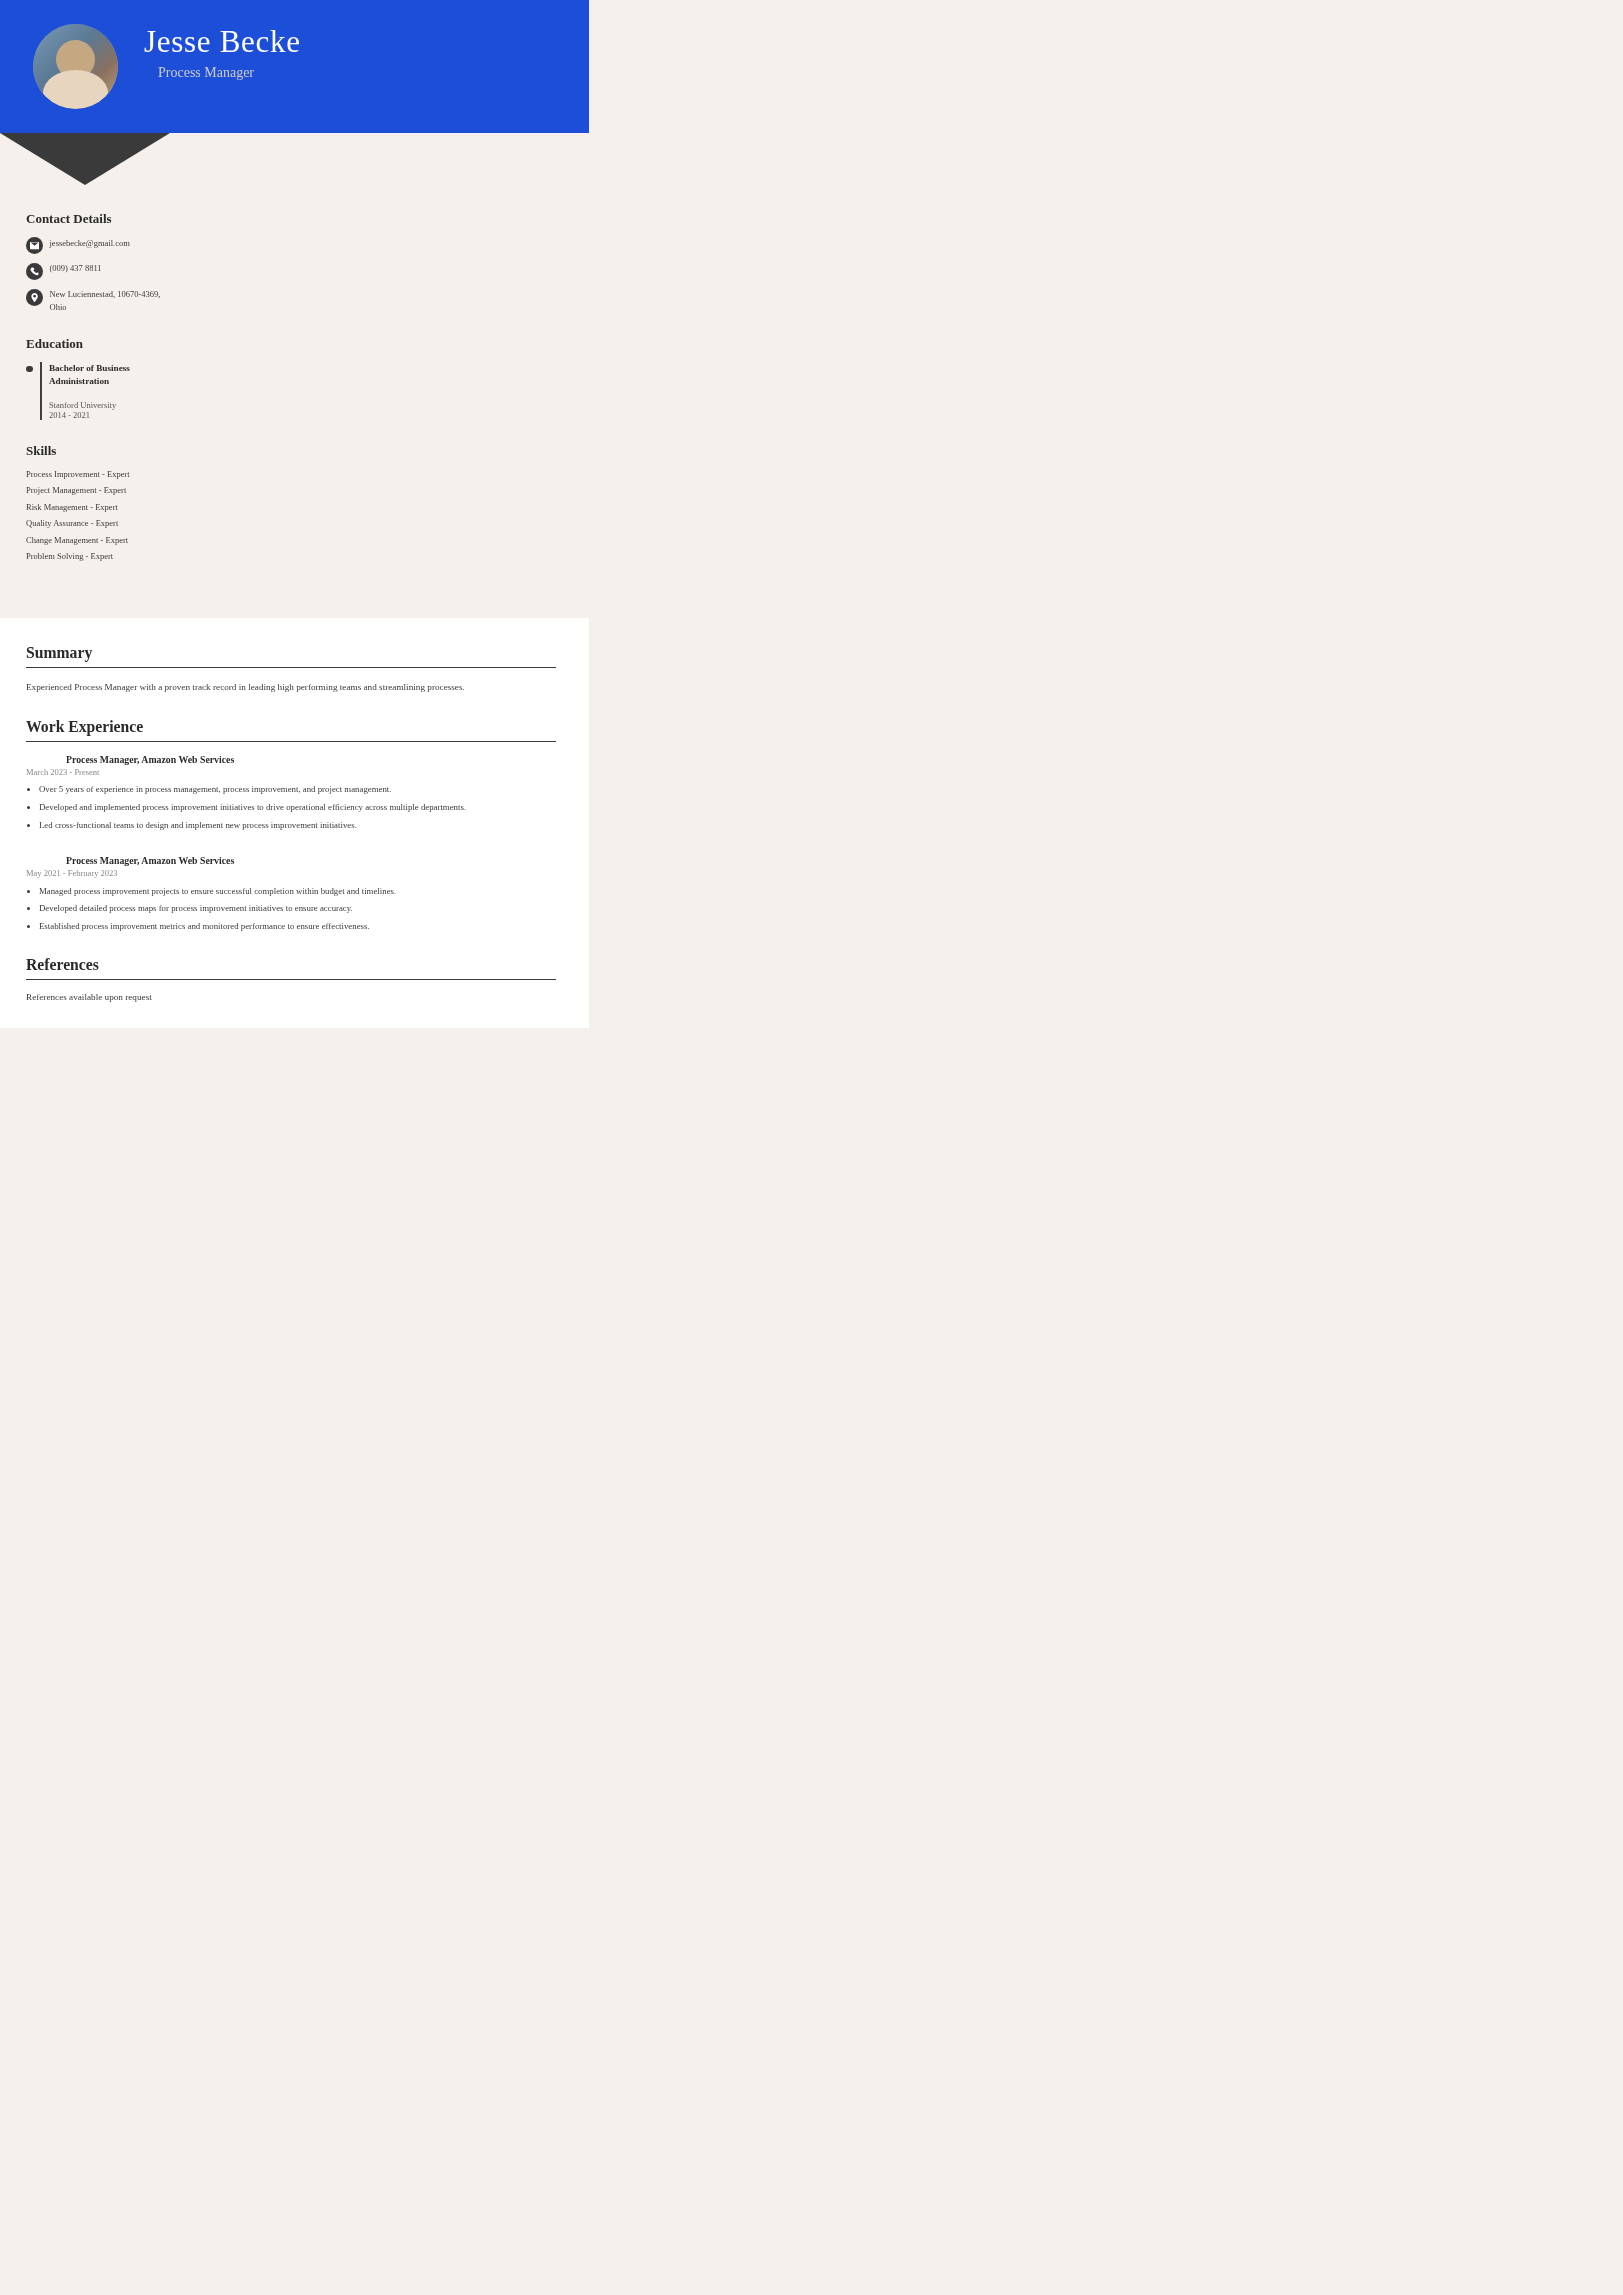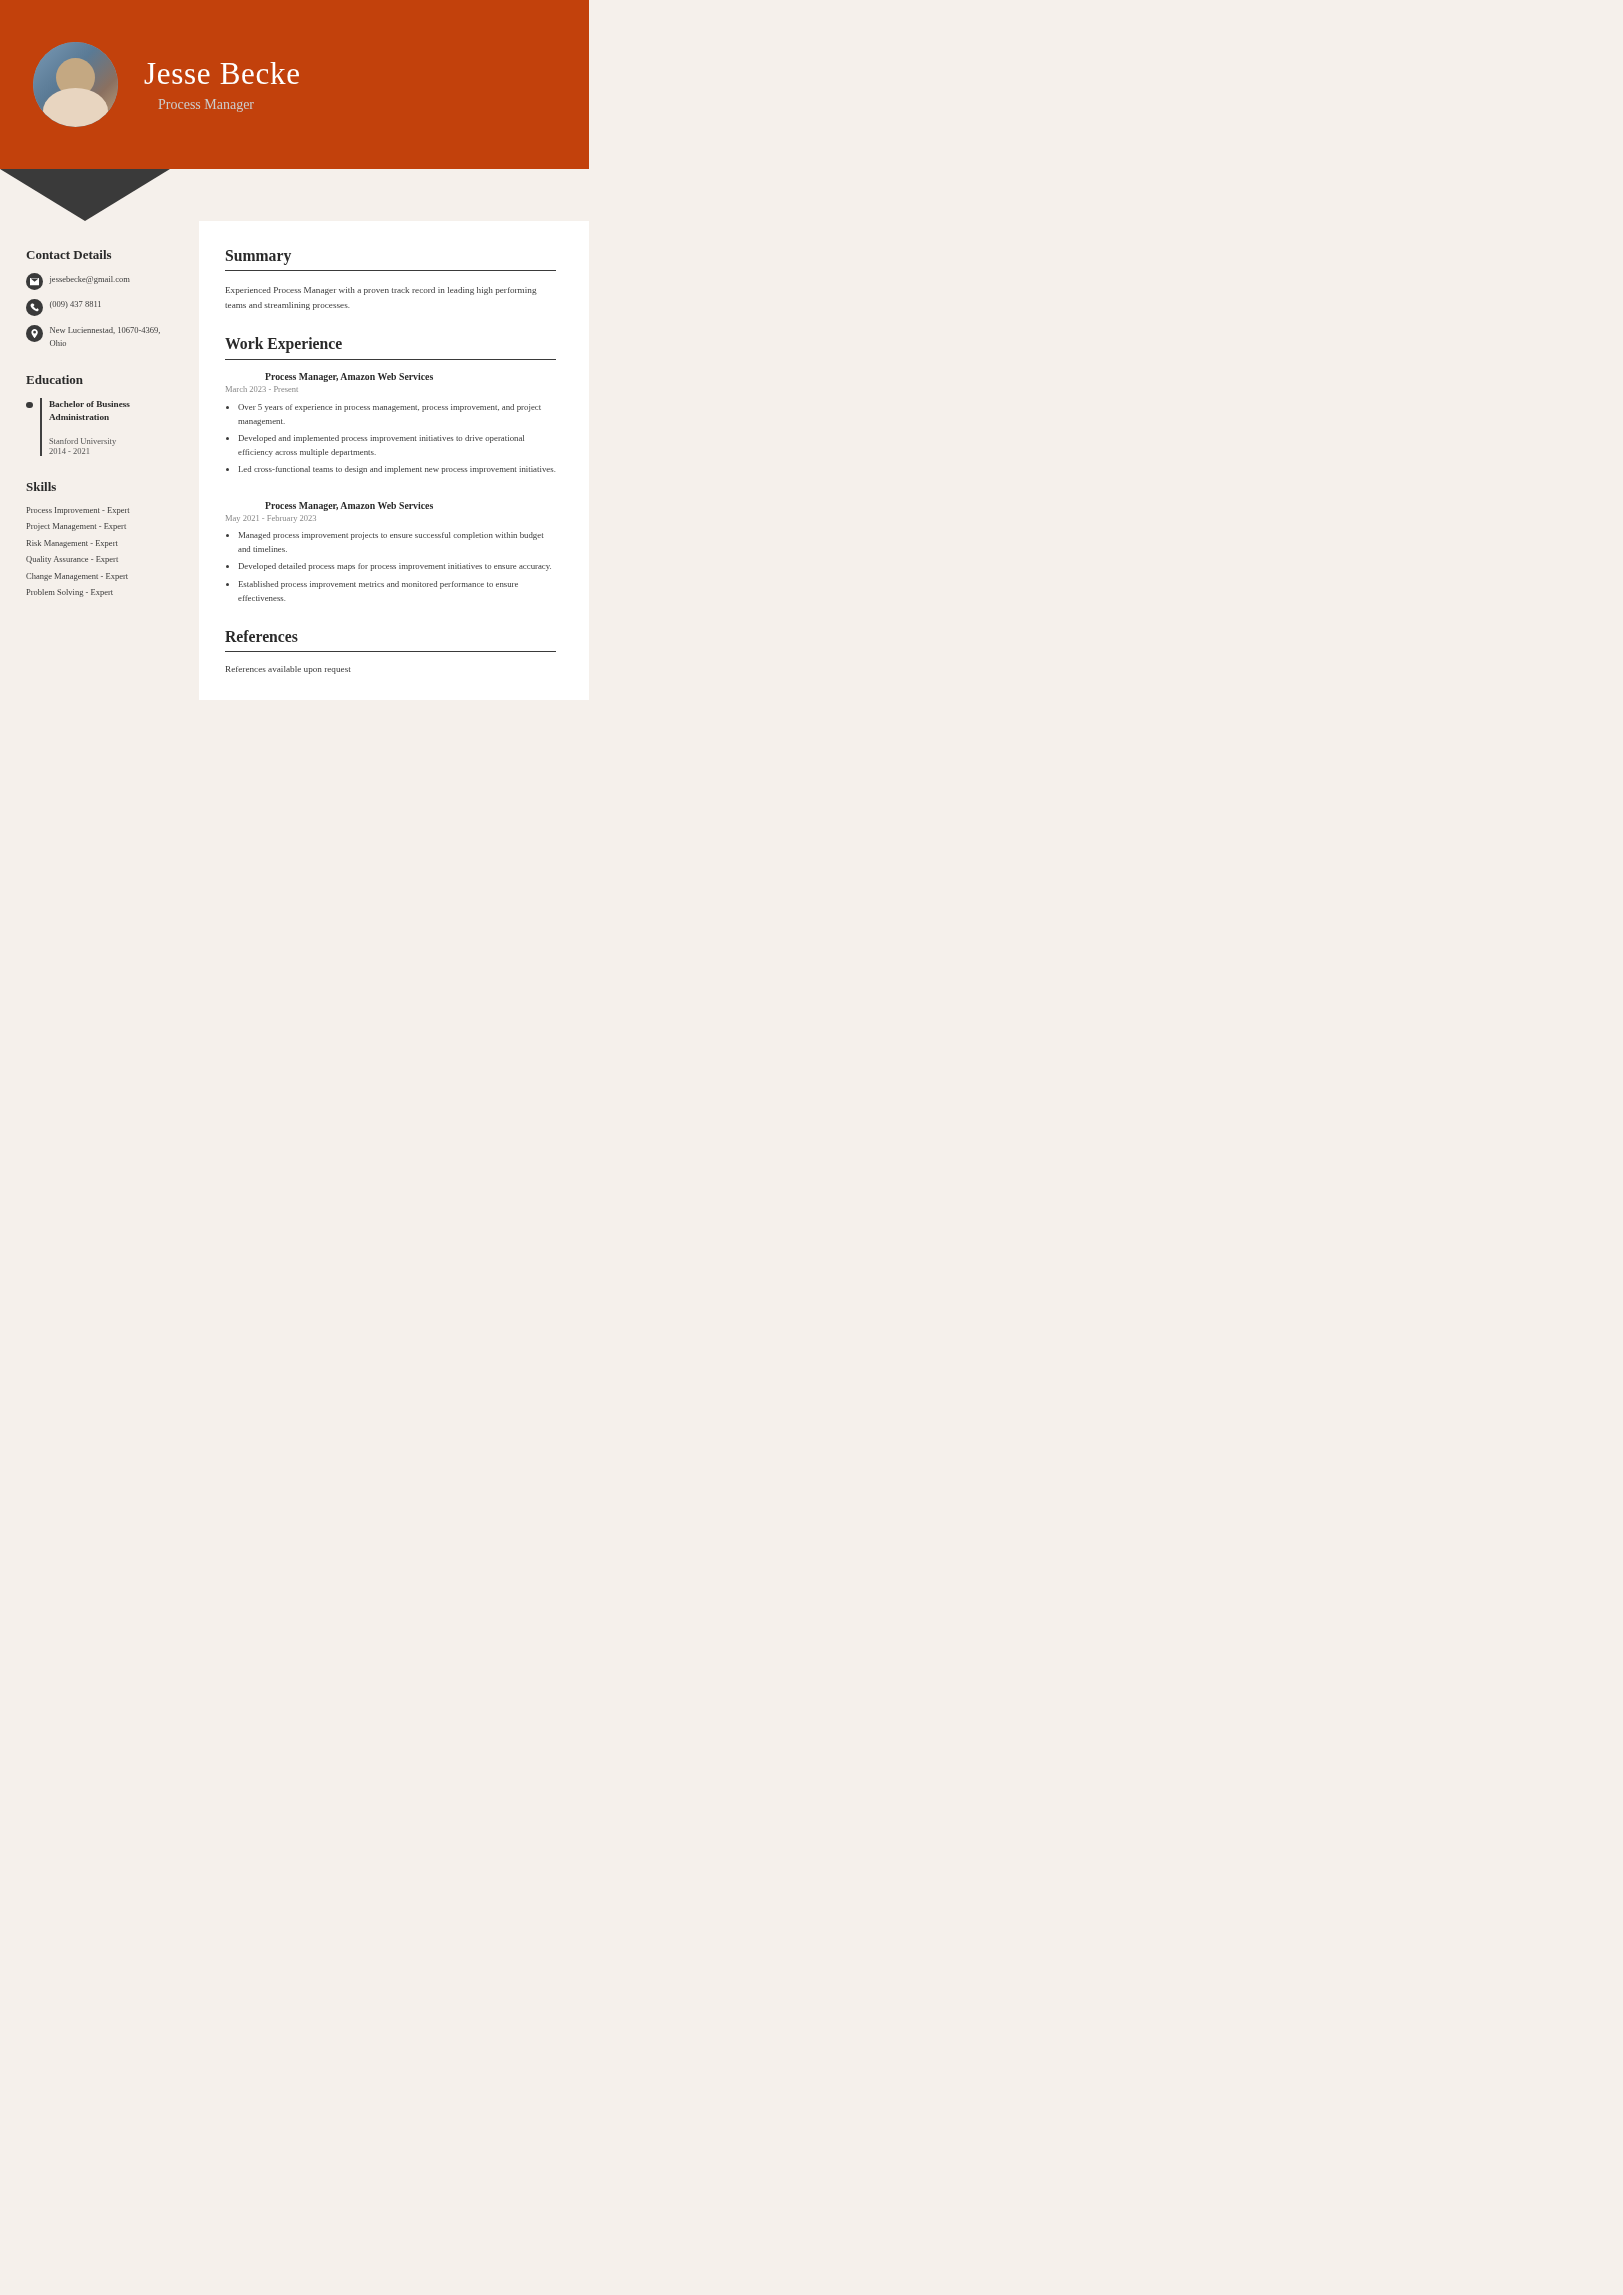--- a/index.html
+++ b/index.html
@@ -3,24 +3,23 @@
   <meta charset="utf-8">
   <style>
     * { margin: 0; padding: 0; box-sizing: border-box; }
     body {
       font-family: 'Georgia', serif;
       background: #f5f0eb;
       width: 589px;
       min-height: 835px;
     }
     .header {
-      background: #c2410c;
-      display: flex;
-      align-items: center;
-      padding: 42px 33px;
+      background: #1d4ed8;
+      display: flex;
+      padding: 24px 33px;
       gap: 26px;
     }
     .avatar {
       width: 85px;
       height: 85px;
       border-radius: 50%;
       overflow: hidden;
       flex-shrink: 0;
       background: #7a9ab5;
       display: flex;
@@ -77,21 +76,22 @@
       height: 0;
       border-left: 85px solid transparent;
       border-right: 85px solid transparent;
       border-top: 52px solid #3a3a3a;
       position: absolute;
       left: 0;
       top: 0;
     }
     .main-layout {
       display: flex;
-      gap: 16px;
+      gap: 8px;
+      flex-direction: column;
     }
     .sidebar {
       width: 183px;
       flex-shrink: 0;
       padding: 26px 19.6px 26px 26px;
       background: #f5f0eb;
     }
     .main-content {
       flex: 1;
       padding: 26px 33px 26px 26px;

